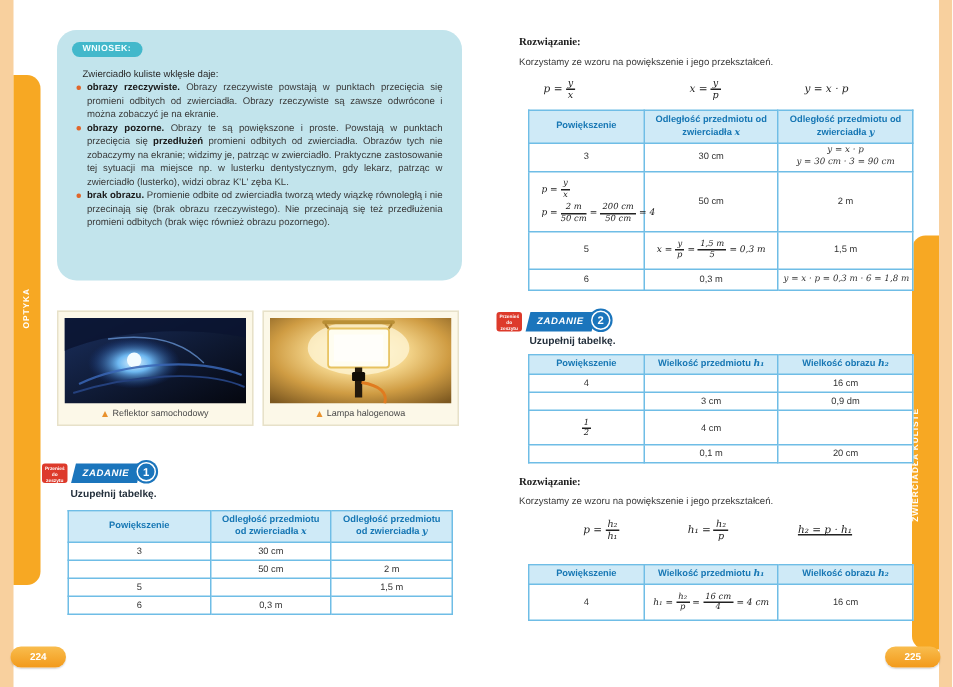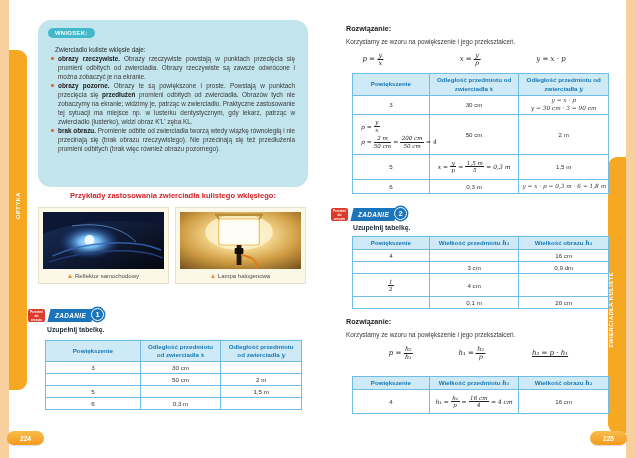--- a/index.html
+++ b/index.html
@@ -71,21 +71,21 @@
   .frac{display:inline-block;vertical-align:middle;text-align:center;line-height:1.15;}
   .frac .fn{display:block;border-bottom:0.7px solid #222;padding:0 1.5px;}
   .frac .fd{display:block;}
   .fm-disp .frac{font-size:6.4px;}
   .cellfm{font-size:6px;line-height:1.2;display:inline-flex;align-items:center;gap:2px;}
   .cellfm .frac{font-size:5.6px;}
   .two-line span{display:block;line-height:1.35;}
 
   
   .rp{position:absolute;left:346px;top:0;width:266px;height:458px;}
-  .soltitle{position:absolute;font-size:7.2px;font-weight:bold;color:#1a1a1a;}
+  .soltitle{position:absolute;font-size:7.2px;font-weight:bold;color:#1a1a1a;font-family:Liberation Serif, serif;}
   .solsub{position:absolute;font-size:6.4px;color:#3a3a3a;}
 </style>
 </head>
 <body>
 
 <div id="canvas">
 
   <div class="edge edge-l"></div>
   <div class="edge edge-r"></div>
   <div class="tab tab-l">
@@ -107,21 +107,20 @@
     <div class="bullet">
       <span class="dot"></span>
       <b>obrazy pozorne.</b><span> Obrazy te są powiększone i proste. Powstają w punktach przecięcia się </span><b>przedłużeń</b><span> promieni odbitych od zwierciadła. Obrazów tych nie zobaczymy na ekranie; widzimy je, patrząc w zwierciadło. Praktyczne zastosowanie tej sytuacji ma miejsce np. w lusterku dentystycznym, gdy lekarz, patrząc w zwierciadło (lusterko), widzi obraz K'L' zęba KL.</span>
     </div>
     <div class="bullet">
       <span class="dot"></span>
       <b>brak obrazu.</b><span> Promienie odbite od zwierciadła tworzą wtedy wiązkę równoległą i nie przecinają się (brak obrazu rzeczywistego). Nie przecinają się też przedłużenia promieni odbitych (brak więc również obrazu pozornego).</span>
     </div>
   </div>
 
-  <div class="redhead">Przykłady zastosowania zwierciadła kulistego wklęsłego:</div>
 
   <div class="cards">
     <figure class="card">
       <svg viewBox="0 0 125 57" preserveAspectRatio="none">
         <defs>
           <linearGradient id="hlbg" x1="0" y1="0" x2="1" y2="1">
             <stop offset="0" stop-color="#1a2f5e"></stop>
               <stop offset="1" stop-color="#05070f"></stop>
           </linearGradient>
           <radialGradient id="hlglow" cx="0.5" cy="0.5" r="0.5">

